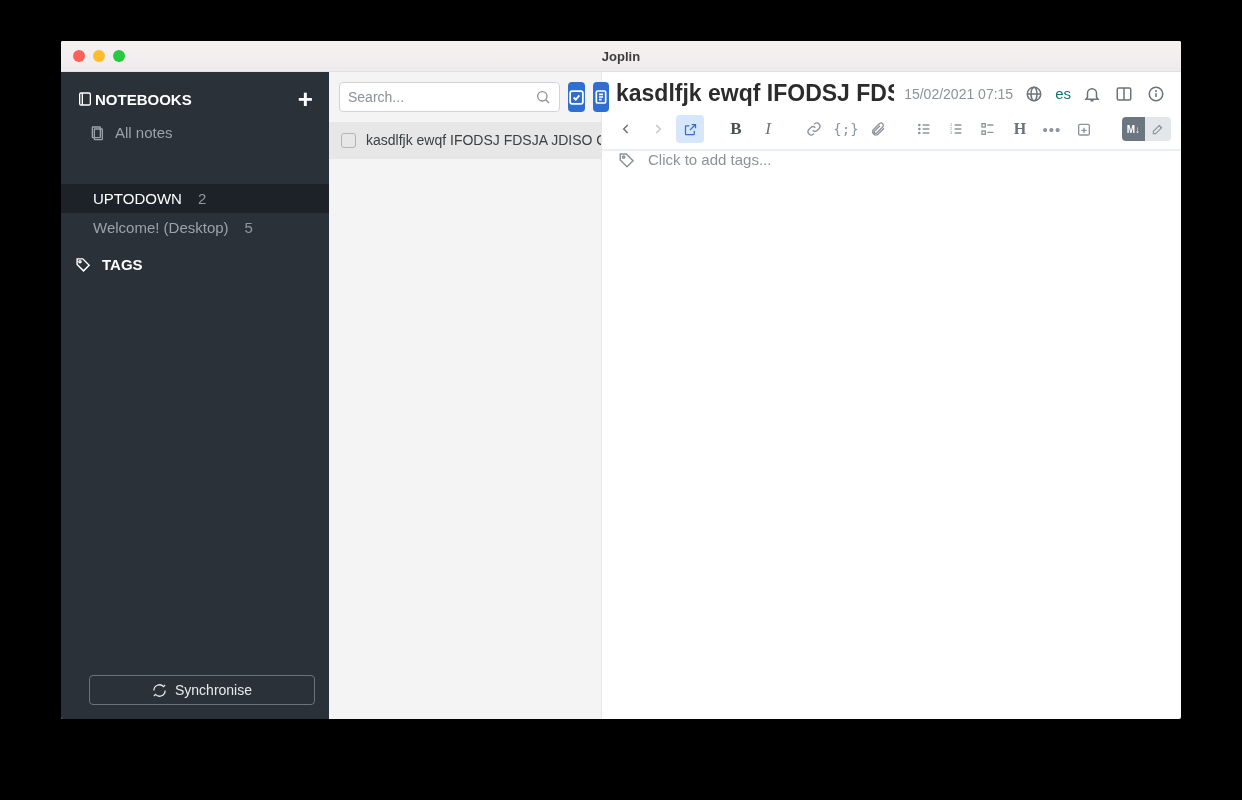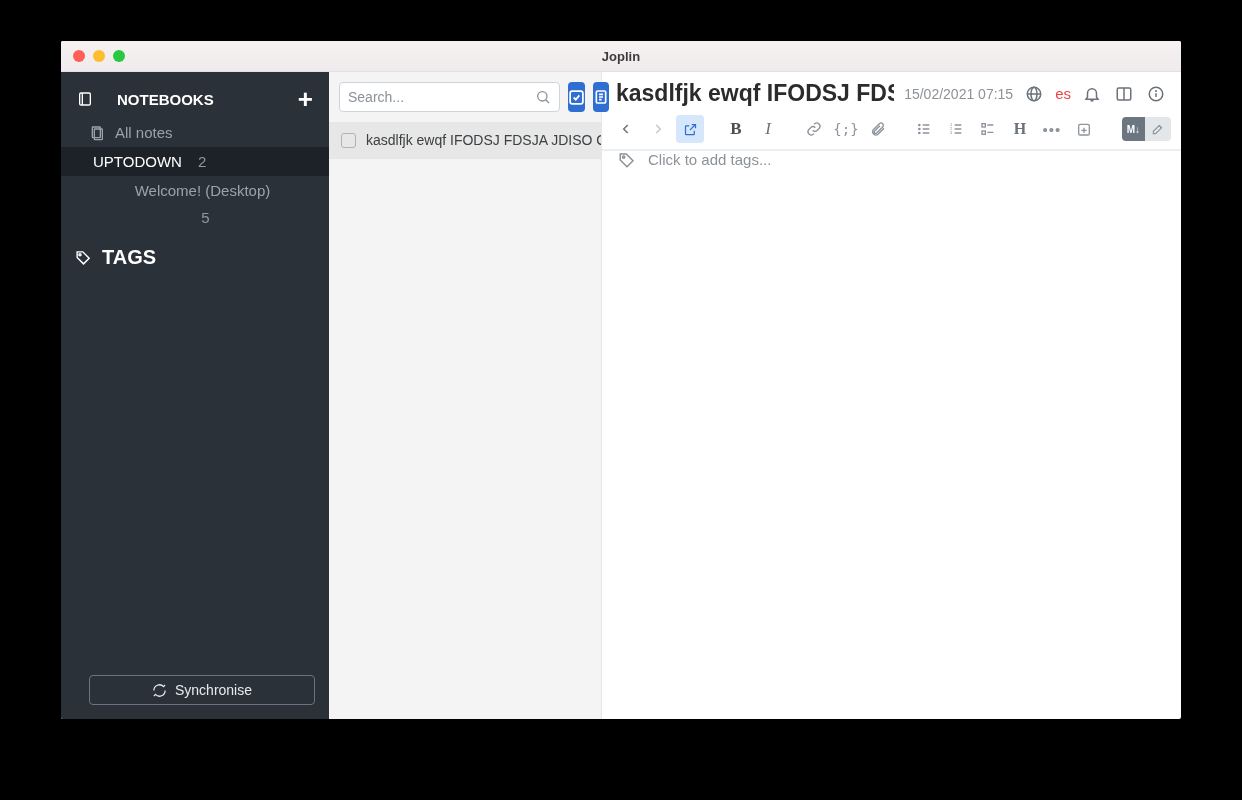--- a/index.html
+++ b/index.html
@@ -63,44 +63,44 @@
   .sb-section {
     padding-top: 8px;
   }
   .sb-head {
     display: flex;
     align-items: center;
     padding: 6px 16px;
     font-weight: 700;
     font-size: 15px;
     color: #fff;
-    gap: 24px;
+    gap: 2px;
   }
   .sb-head .plus {
     margin-left: auto;
     font-size: 26px;
     line-height: 1;
     color: #fff;
     cursor: pointer;
   }
   .sb-item {
     display: flex;
-    align-items: center;
-    padding: 6px 17px 6px 28px;
+    align-items: flex-end;
+    padding: 6px 23px 6px 28px;
     font-size: 15px;
     gap: 10px;
     cursor: pointer;
   }
   .sb-item.dim { color: #9aa3ac; }
-  .sb-item.selected { background: #1d2229; color: #fff; }
+  .sb-item.selected { background: #1d2229; color: #fff; margin-top: 37px; }
   .sb-item .count { margin-left: 6px; color: #8e98a2; }
   .sb-tags {
     display:flex; align-items:center; gap:10px;
     padding: 14px 16px 6px 14px;
-    font-weight:700; font-size:20px; color:#fff;
+    font-weight:700; font-size:15px; color:#fff;
   }
   .sync {
     margin: auto 14px 14px 28px;
     border: 1px solid #6b737d;
     border-radius: 4px;
     height: 30px;
     display: flex;
     align-items: center;
     justify-content: center;
     gap: 8px;
@@ -169,21 +169,21 @@
     gap:10px;
     padding:8px 14px 4px 14px;
   }
   .ed-title {
     font-size:23px; font-weight:700;
     color:#2b2b2b;
     white-space:nowrap; overflow:hidden;
     flex:1;
   }
   .ed-date { font-size:14px; color:#8c9298; white-space:nowrap; }
-  .lang { font-size:15px; color:#ef4444; }
+  .lang { font-size:15px; color:#0f766e; }
   .hicon {
     width:22px; height:22px;
     display:flex; align-items:center; justify-content:center;
     color:#6b727a; cursor:pointer;
   }
   .ed-toolbar {
     display:flex; align-items:center;
     gap:4px;
     padding:4px 10px 6px 10px;
     border-bottom:1px solid #eceff1;
@@ -275,21 +275,21 @@
           <svg width="16" height="16" viewBox="0 0 24 24" fill="none" stroke="#9aa3ac" stroke-width="2">
               <rect x="5" y="3" width="12" height="16" rx="1"></rect>
               <rect x="8" y="6" width="12" height="16" rx="1"></rect>
             </svg>
           <span>All notes</span>
         </div>
         <div class="sb-item selected" style="padding-left:32px;">
           <span>UPTODOWN</span>
           <span class="count">2</span>
         </div>
-        <div class="sb-item dim" style="padding-left:32px;flex-direction:column;">
+        <div class="sb-item dim" style="padding-left:32px;">
           <span>Welcome! (Desktop)</span>
           <span class="count">5</span>
         </div>
         <div class="sb-tags">
           <svg width="17" height="17" viewBox="0 0 24 24" fill="none" stroke="#fff" stroke-width="2">
               <path d="M20 13l-8 8-9-9V4h8l9 9z"></path>
               <circle cx="7" cy="8" r="1.5"></circle>
             </svg>
           <span>TAGS</span>
         </div>

